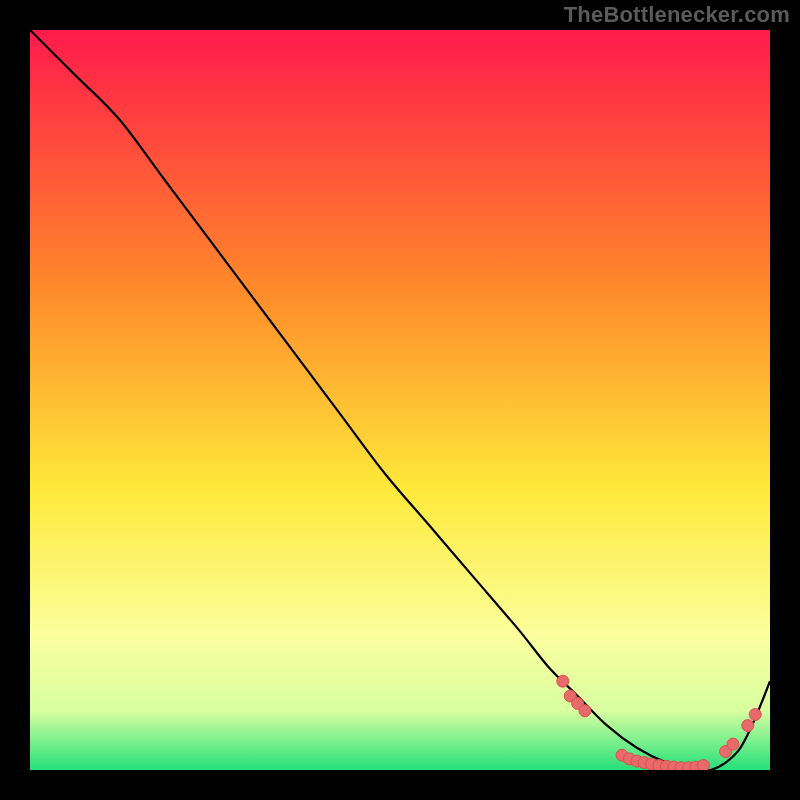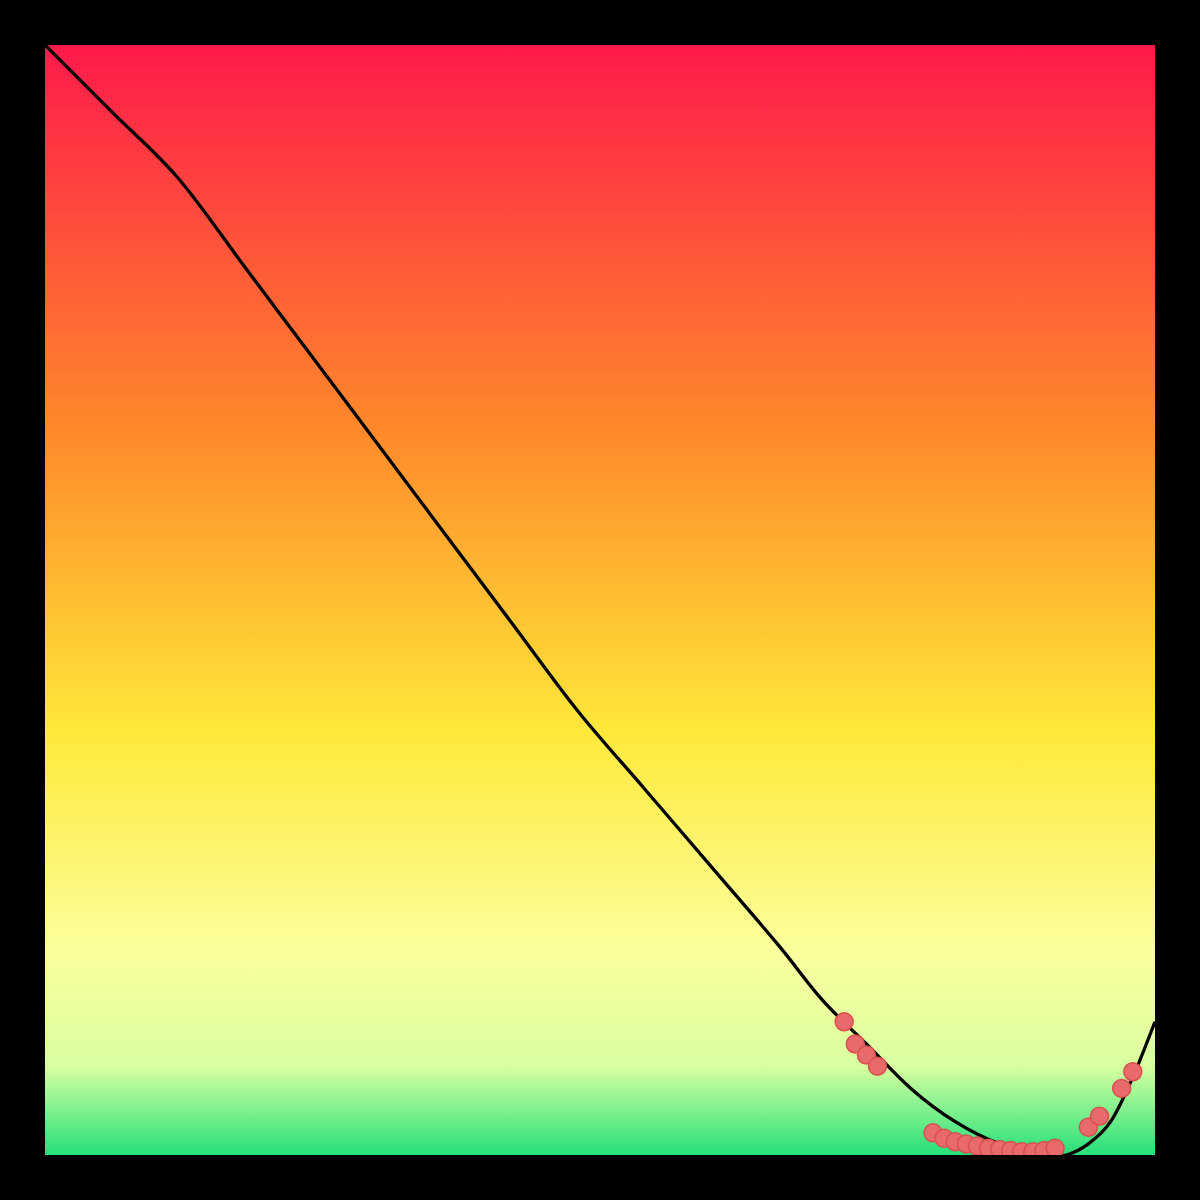--- a/index.html
+++ b/index.html
@@ -34,20 +34,21 @@
     height: 740px;
   }
   svg {
     display: block;
   }
 </style>
 </head>
 <body>
 
 <div class="frame">
+  <div class="attribution">TheBottlenecker.com</div>
 
   <div class="plot-area">
     <svg id="chart-svg" width="740" height="740" viewBox="0 0 740 740" preserveAspectRatio="none">
       <defs>
         <linearGradient id="bg-grad" x1="0" y1="0" x2="0" y2="1">
           <stop id="g0" offset="0%" stop-color="#ff1a4b"></stop>
           <stop id="g1" offset="35%" stop-color="#ff8a2a"></stop>
           <stop id="g2" offset="62%" stop-color="#ffe93a"></stop>
           <stop id="g3" offset="82%" stop-color="#fbff9e"></stop>
           <stop id="g4" offset="92%" stop-color="#d8ffa0"></stop>

